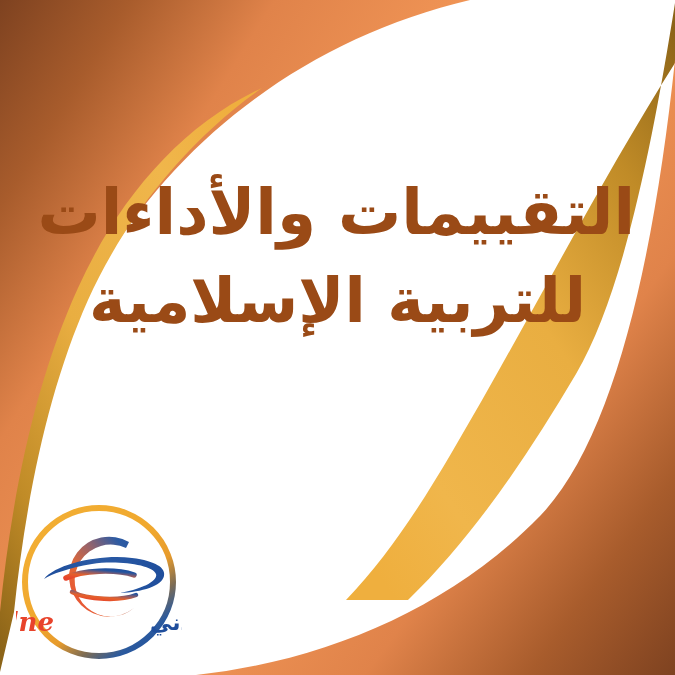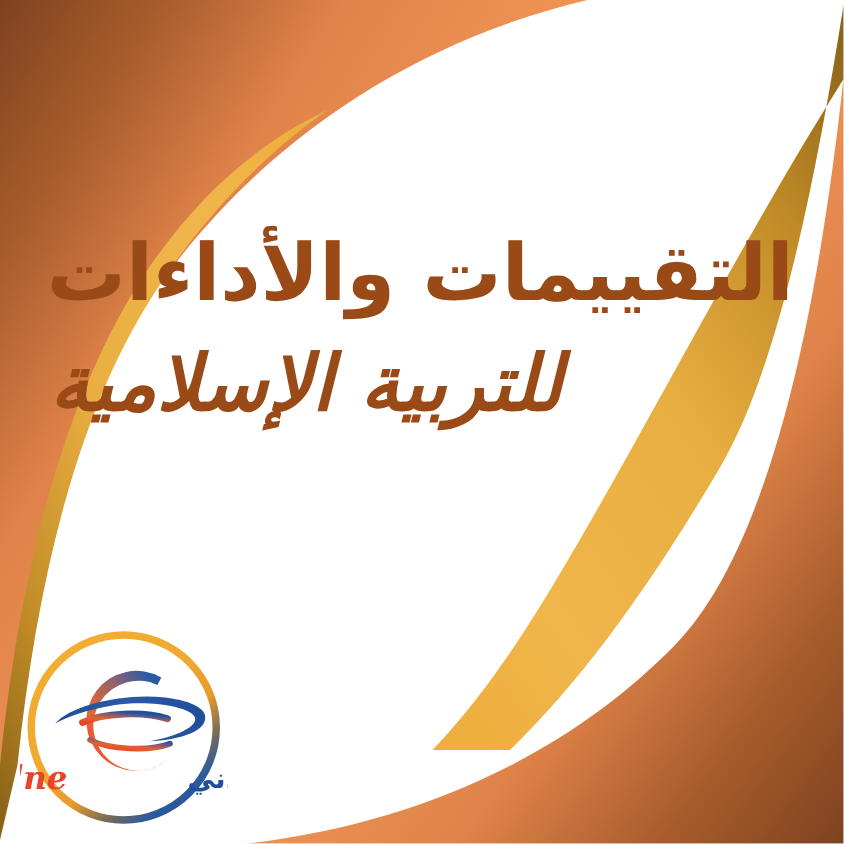--- a/index.html
+++ b/index.html
@@ -24,39 +24,38 @@
     width: 675px;
     height: 675px;
     pointer-events: none;
   }
 
   
   .title-block {
     position: absolute;
     left: 0;
     right: 0;
-    top: 174px;
-    text-align: left;
+    top: 168px;
+    text-align: center;
     direction: rtl;
     z-index: 6;
   }
   .title-line {
     display: block;
     color: #9a4a16;
     font-family: "DejaVu Sans", "Liberation Sans", sans-serif;
     font-weight: 700;
     font-size: 63px;
     line-height: 1.42;
     letter-spacing: 0px;
     white-space: nowrap;
     padding: 0 40px;
   }
   .title-line.l2 {
     font-size: 62px;
-    font-style: italic;
   }
 
   
   .logo {
     position: absolute;
     left: 16px;
     top: 496px;
     width: 166px;
     height: 172px;
     z-index: 8;

